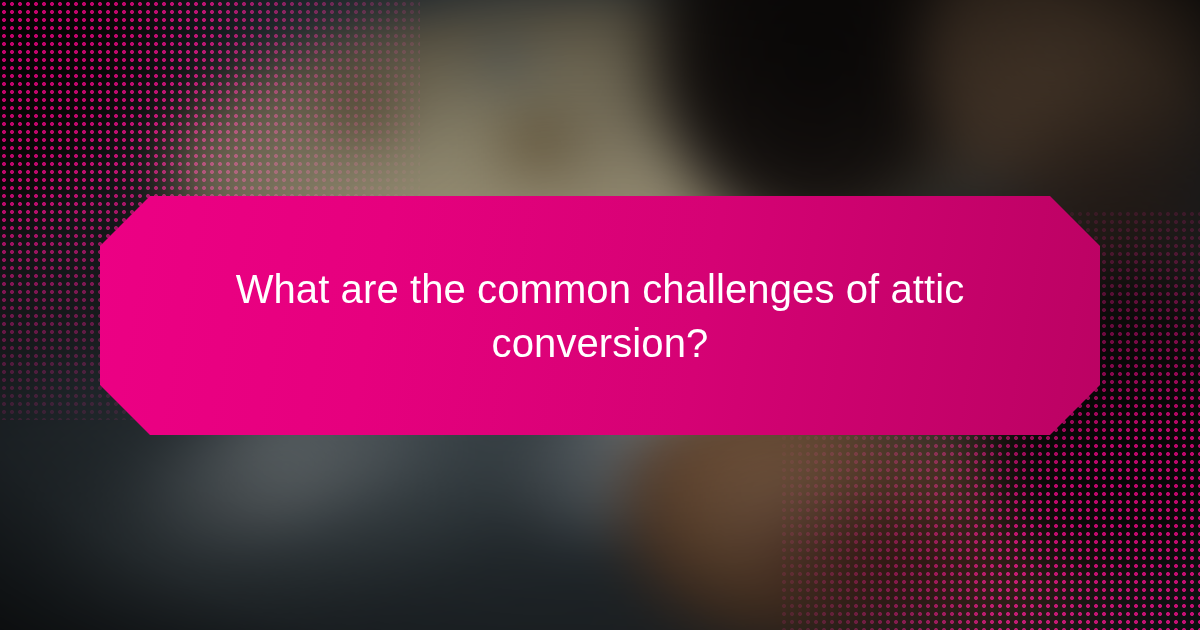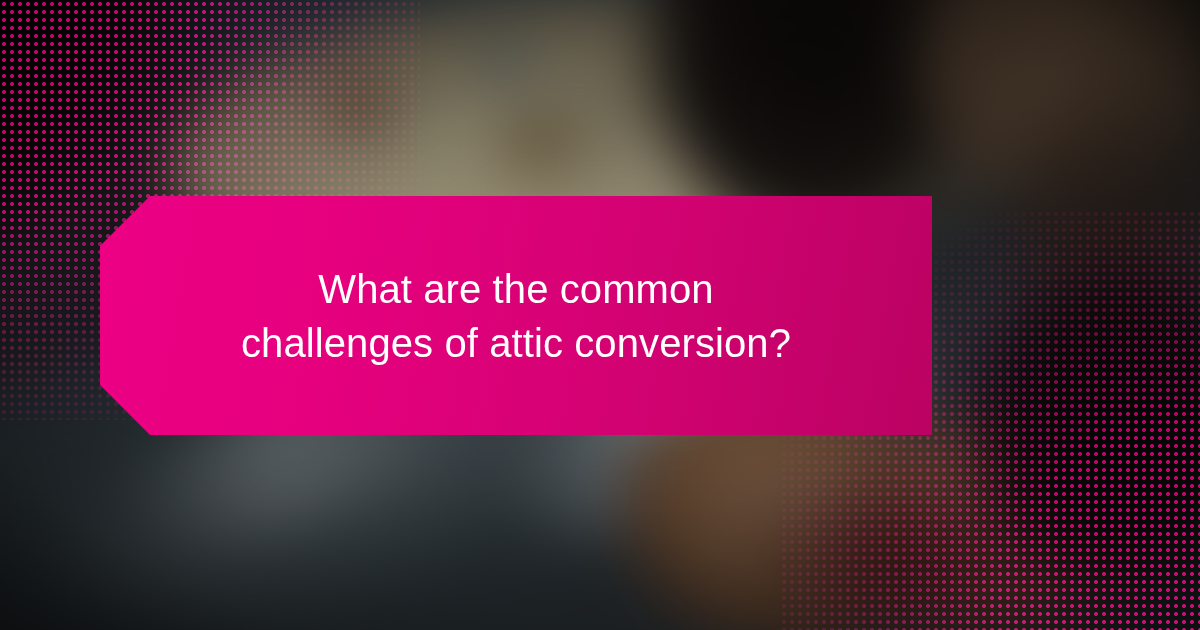--- a/index.html
+++ b/index.html
@@ -164,21 +164,21 @@
     right: 0; bottom: 0;
     -webkit-mask-image: radial-gradient(circle at 100% 100%, rgba(0,0,0,1) 0%, rgba(0,0,0,0.95) 34%, rgba(0,0,0,0.35) 60%, rgba(0,0,0,0) 80%);
     mask-image: radial-gradient(circle at 100% 100%, rgba(0,0,0,1) 0%, rgba(0,0,0,0.95) 34%, rgba(0,0,0,0.35) 60%, rgba(0,0,0,0) 80%);
   }
 
   
   .banner {
     position: absolute;
     left: 100px;
     top: 196px;
-    width: 832px;
+    width: 1000px;
     height: 239px;
     background: linear-gradient(100deg, #ec0084 0%, #e6007e 28%, #d50274 60%, #bb0263 100%);
     -webkit-clip-path: polygon(50px 0, 950px 0, 1000px 50px, 1000px 189px, 950px 239px, 50px 239px, 0 189px, 0 50px);
     clip-path: polygon(50px 0, 950px 0, 1000px 50px, 1000px 189px, 950px 239px, 50px 239px, 0 189px, 0 50px);
     display: flex;
     align-items: center;
     justify-content: flex-end;
     box-sizing: border-box;
     padding: 0 120px;
   }

